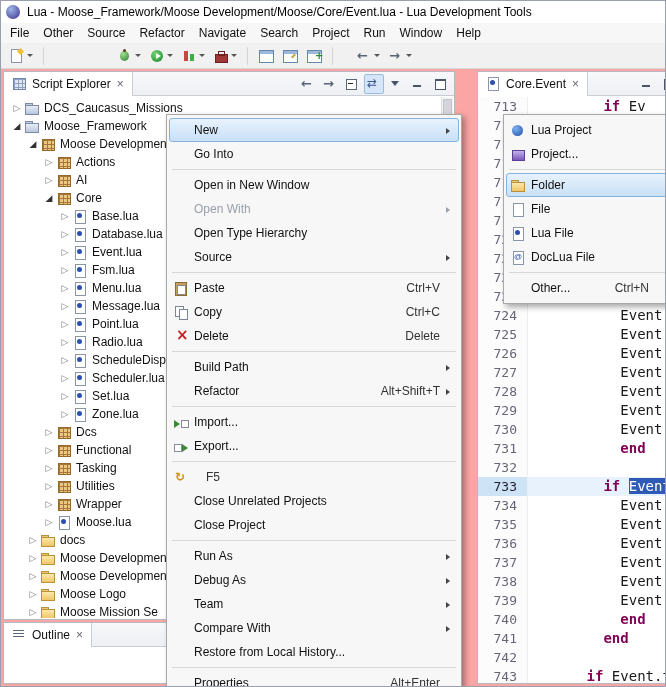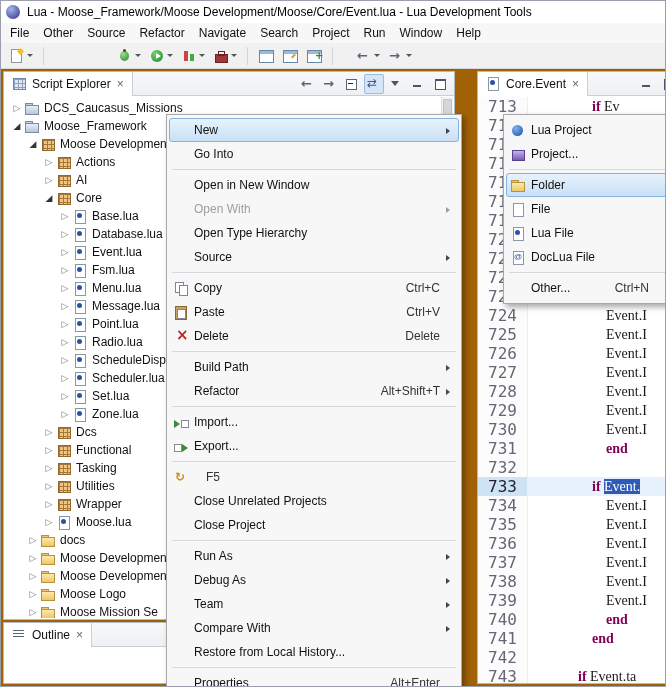--- a/index.html
+++ b/index.html
@@ -1,17 +1,17 @@
 <!DOCTYPE html>
 <html><head>
 <meta charset="utf-8">
 <style>
   html,body{margin:0;padding:0;background:#e8e8e8;}
   *{box-sizing:border-box;}
-  .window{position:relative;width:666px;height:687px;background:#a16207;border:1px solid #9aa0ab;
+  .window{position:relative;width:666px;height:687px;background:#fca5a5;border:1px solid #9aa0ab;
           font-family:"Liberation Sans",sans-serif;font-size:12px;color:#111;overflow:hidden;}
 
   
   .titlebar{height:22px;display:flex;align-items:center;background:#ffffff;padding-left:4px;}
   .titlebar .title{margin-left:6px;font-size:12px;color:#000;white-space:nowrap;}
   .menubar{height:20px;display:flex;align-items:center;background:#f7f7f7;padding-left:2px;}
   .menu-item{padding:2px 7px;cursor:default;}
   .toolbar{height:26px;display:flex;align-items:center;background:#f1f1f1;border-bottom:1px solid #d8d8d8;padding-left:4px;}
   .tbtn{display:inline-flex;align-items:center;height:22px;padding:0 3px;margin:0 1px;border-radius:2px;}
   .tbtn[data-type="sep"]{width:1px;height:18px;background:#d4d4d4;padding:0;margin:0 6px;}
@@ -115,22 +115,22 @@
   .sb-tree{right:1px;top:25px;bottom:1px;width:12px;}
   .sb-editor{right:0;top:25px;bottom:0;width:12px;}
   .thumb{position:absolute;left:1px;right:1px;background:#d3d6da;border:1px solid #bfc3c9;border-radius:1px;}
   .sb-tree .thumb{top:2px;height:140px;}
   .sb-editor .thumb{top:170px;height:250px;}
 
   
   .code{position:absolute;left:0;top:25px;right:12px;bottom:0;overflow:hidden;background:#fff;
         font-family:"DejaVu Sans Mono",monospace;font-size:14px;}
   .cl{display:flex;height:19px;line-height:19px;}
-  .ln{width:50px;flex:none;text-align:right;padding-right:10px;color:#667;font-size:16px;background:#fcfcfd;border-right:1px solid #eee;}
-  .ct{white-space:pre;padding-left:8px;color:#1a1a1a;font-family:Liberation Serif, serif;}
+  .ln{width:50px;flex:none;text-align:right;padding-right:10px;color:#667;font-size:13px;background:#fcfcfd;border-right:1px solid #eee;}
+  .ct{white-space:pre;padding-left:8px;color:#1a1a1a;}
   .cl[data-ind="6"] .ct{padding-left:calc(8px + 6ch);}
   .cl[data-ind="8"] .ct{padding-left:calc(8px + 8ch);}
   .cl[data-ind="10"] .ct{padding-left:calc(8px + 10ch);}
   .kw{color:#7f0055;font-weight:bold;}
   .sel{background:#2f5bb7;color:#fff;}
   .cl[data-cur="1"]{background:#e8f2fc;}
   .cl[data-cur="1"] .ln{background:#cfe3f6;color:#223;}
 
   
   .menu{position:absolute;background:#f7f7f7;border:1px solid #a8a8a8;box-shadow:3px 3px 6px rgba(0,0,0,.35);padding:3px 2px;z-index:50;}
@@ -615,32 +615,32 @@
         <span class="ms"></span>
         <span class="ma" data-arrow="1"></span>
       </div>
       <div class="cmi" data-state="separator">
         
         
         
         
       </div>
       <div class="cmi">
+        <span class="mi ico" data-icon="paste-icon"></span>
+        <span class="ml">Paste</span>
+        <span class="ms">Ctrl+V</span>
+        <span class="ma"></span>
+      </div>
+      <div class="cmi">
         <span class="mi ico" data-icon="copy-icon"></span>
         <span class="ml">Copy</span>
         <span class="ms">Ctrl+C</span>
         <span class="ma"></span>
       </div>
       <div class="cmi">
-        <span class="mi ico" data-icon="paste-icon"></span>
-        <span class="ml">Paste</span>
-        <span class="ms">Ctrl+V</span>
-        <span class="ma"></span>
-      </div>
-      <div class="cmi">
         <span class="mi ico" data-icon="delete-icon"></span>
         <span class="ml">Delete</span>
         <span class="ms">Delete</span>
         <span class="ma"></span>
       </div>
       <div class="cmi" data-state="separator">
         
         
         
         

